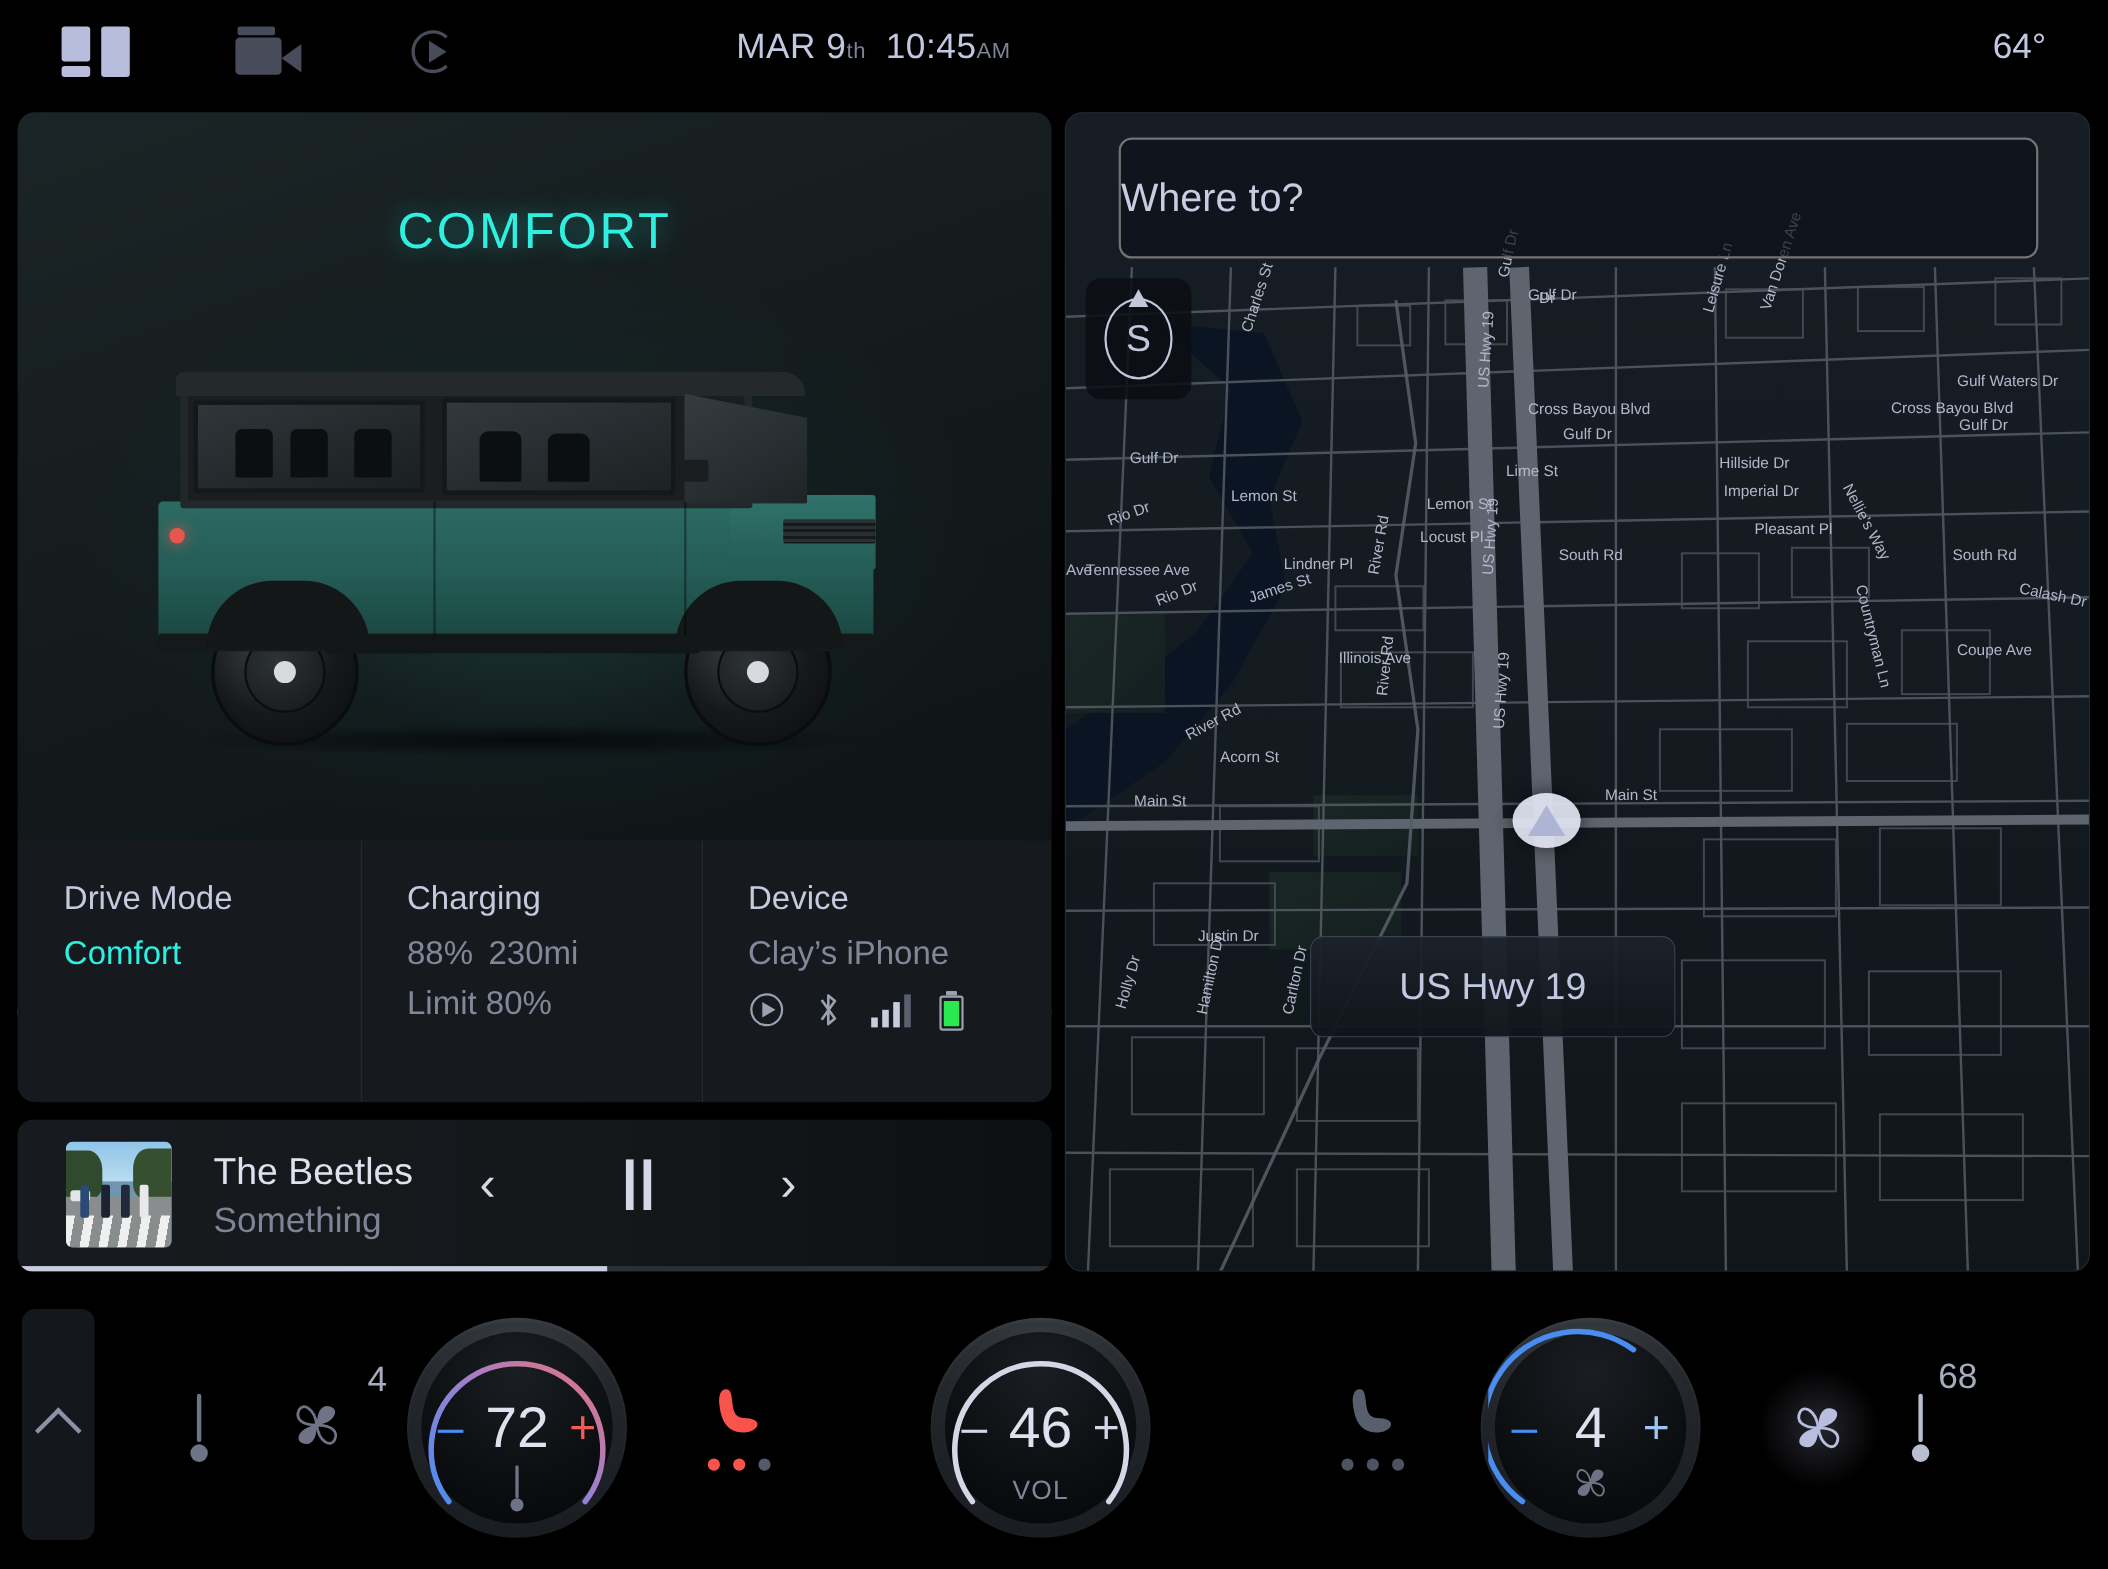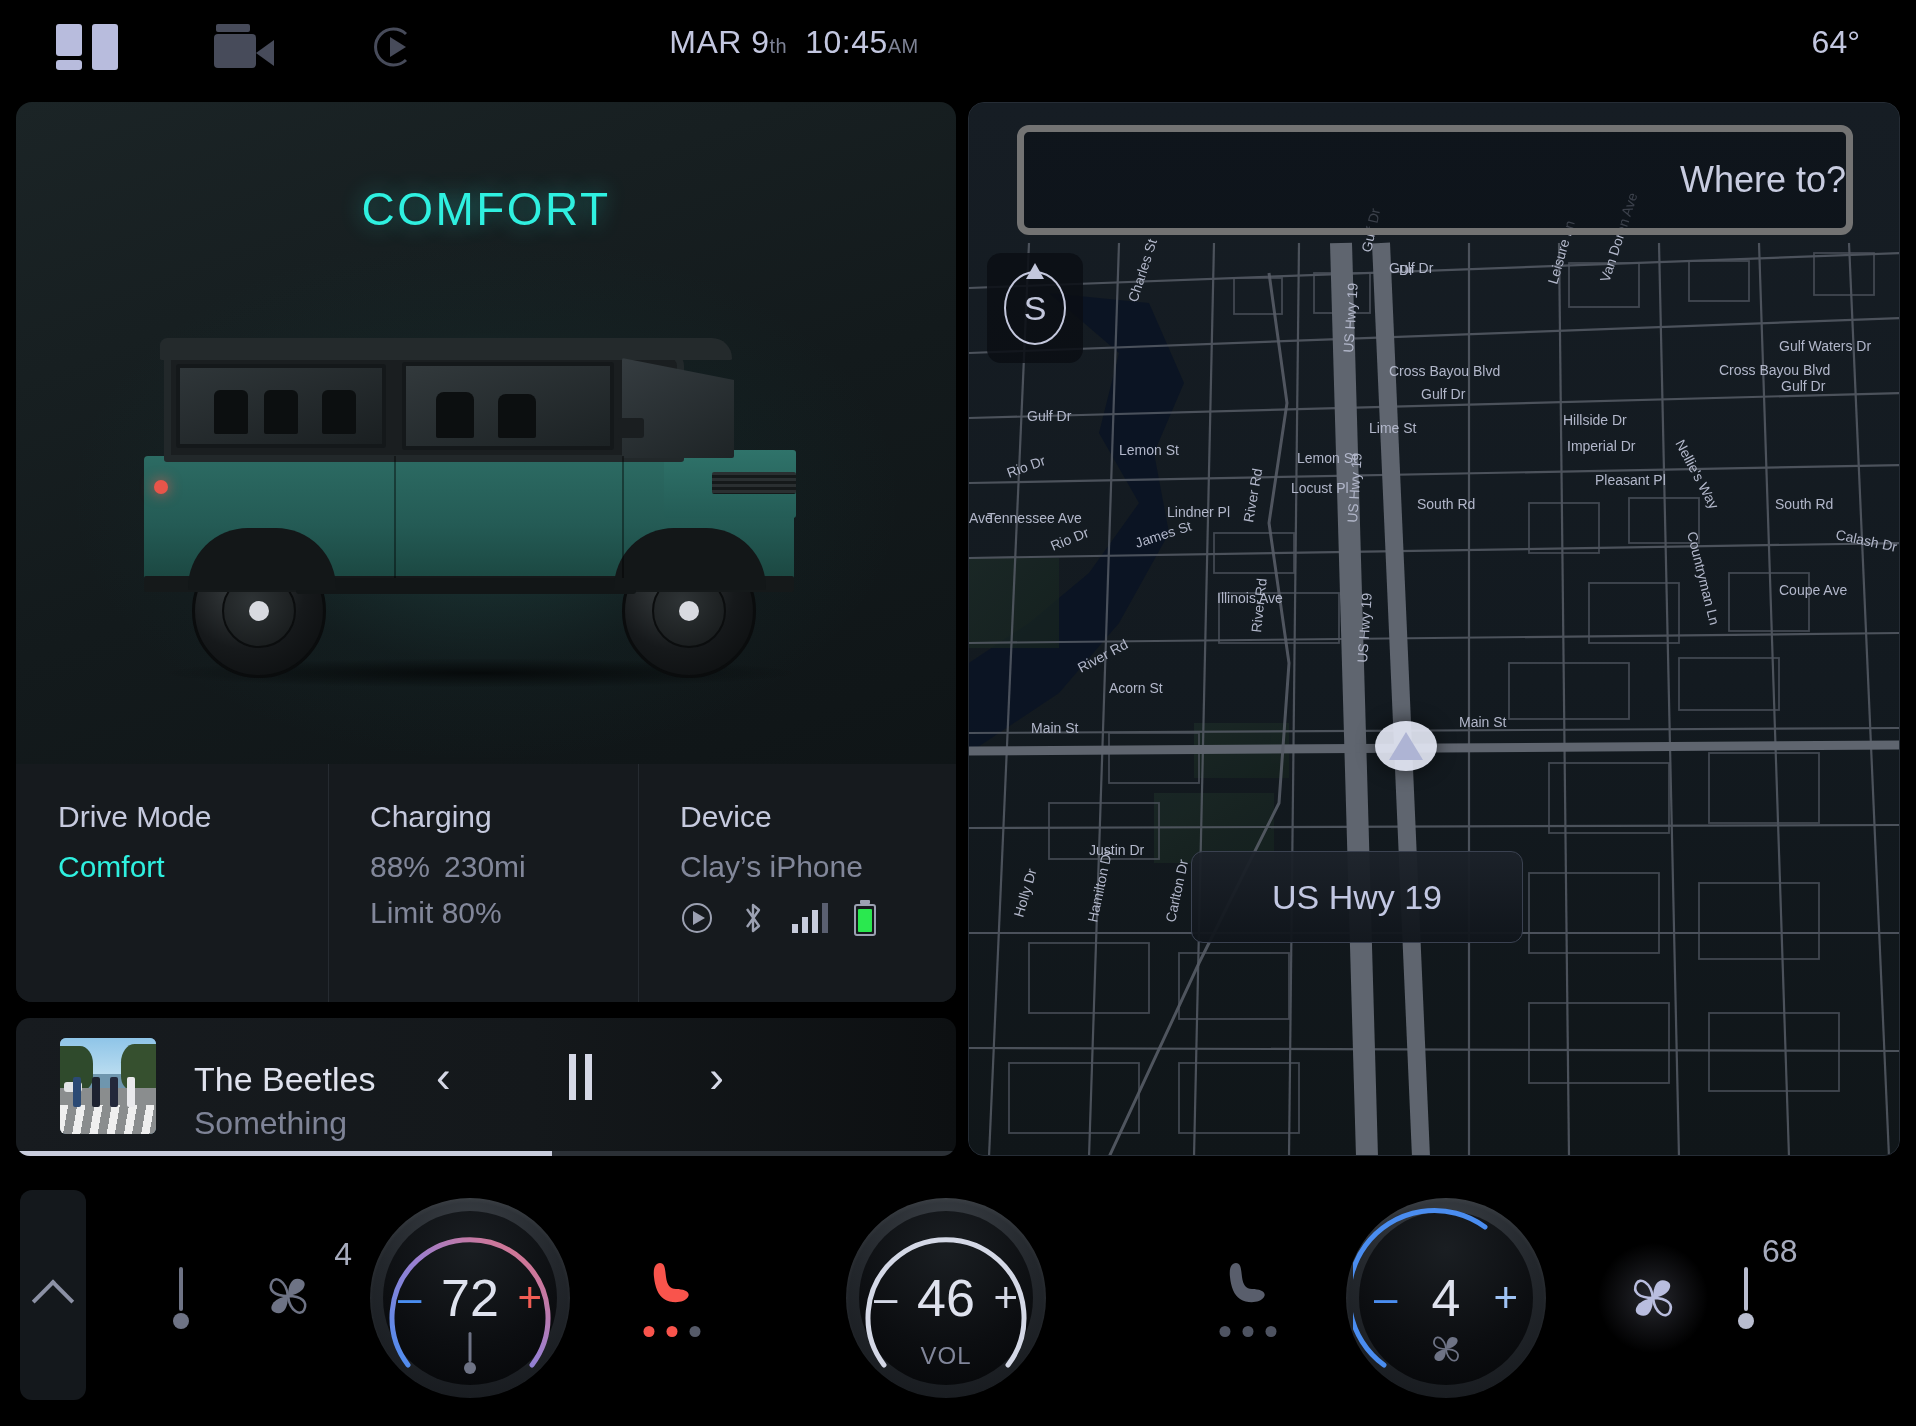--- a/index.html
+++ b/index.html
@@ -121,38 +121,38 @@
   .album .sky { position:absolute; left:0; top:0; width:100%; height:38%; background:linear-gradient(180deg,#8fc5e8,#b9dcf0); }
   .album .trees-l { position:absolute; left:0; top:8%; width:34%; height:46%; background:#2f4a2c; border-radius:0 40% 30% 0; }
   .album .trees-r { position:absolute; right:0; top:6%; width:36%; height:48%; background:#36502f; border-radius:40% 0 0 30%; }
   .album .road { position:absolute; left:0; bottom:0; width:100%; height:48%; background:#8a8d8e; }
   .album .crossing { position:absolute; left:0; bottom:0; width:100%; height:30%;
       background:repeating-linear-gradient(100deg,#efefef 0 8px, rgba(138,141,142,0) 8px 17px); }
   .album .p { position:absolute; bottom:28%; width:8px; height:30px; border-radius:2px; }
   .album .p1 { left:14%; background:#2b4a74; } .album .p2 { left:33%; background:#1d2230; }
   .album .p3 { left:52%; background:#23283a; } .album .p4 { left:70%; background:#e9e9ec; }
   .album .car { position:absolute; left:4%; bottom:44%; width:18px; height:10px; background:#e3e5e6; border-radius:3px; }
-  .media-txt { position:absolute; left:178px; top:42px; }
+  .media-txt { position:absolute; left:178px; top:28px; }
   .media-artist { color:#dfe2ee; font-size:34px; margin-bottom:6px; }
   .media-song { color:#7e8396; font-size:32px; }
   .media-ctrls { position:absolute; left:404px; top:0; width:320px; height:118px; display:flex; align-items:center; justify-content:space-between; padding:0 16px; }
   .ctrl { color:#d5d8e6; font-size:44px; font-weight:300; line-height:1; cursor:pointer; user-select:none; }
   .pause { display:flex; gap:9px; }
   .pause i { display:block; width:7px; height:46px; background:#d5d8e6; }
   .media-prog { position:absolute; left:0; bottom:0; width:100%; height:5px; background:#2b3036; }
   .media-prog span { display:block; height:5px; background:#c9cddd; }
 
   
   .map-card { position:absolute; left:968px; top:102px; width:932px; height:1054px;
       border-radius:16px; overflow:hidden; background:#151c22;
       border:1px solid #252c35; }
   .map-svg { position:absolute; left:0; top:0; width:932px; height:1054px; }
   .search-box { position:absolute; left:48px; top:22px; width:836px; height:110px;
-      border:7px solid #737373; border-radius:12px; background:rgba(13,18,25,.72);
-      display:flex; align-items:center; justify-content:flex-end; }
+      border:2px solid #737373; border-radius:12px; background:rgba(13,18,25,.72);
+      display:flex; align-items:center; justify-content:flex-start; }
   .search-box span { color:#c8cce0; font-size:36px; }
   .compass { position:absolute; left:18px; top:150px; width:96px; height:110px;
       background:rgba(10,14,20,.86); border-radius:14px; display:flex; align-items:center; justify-content:center; }
   .compass .ring { width:62px; height:74px; border:2px solid #c3c7dc; border-radius:50%;
       display:flex; align-items:center; justify-content:center; color:#c3c7dc; font-size:34px; }
   .compass .needle { position:absolute; top:10px; left:50%; transform:translateX(-50%);
       width:0; height:0; border-left:9px solid transparent; border-right:9px solid transparent; border-bottom:16px solid #c3c7dc; }
   .car-marker { position:absolute; left:406px; top:618px; width:62px; height:50px;
       border-radius:50%; background:rgba(226,229,242,.92);
       display:flex; align-items:center; justify-content:center; box-shadow:0 0 18px rgba(0,0,0,.6); }

